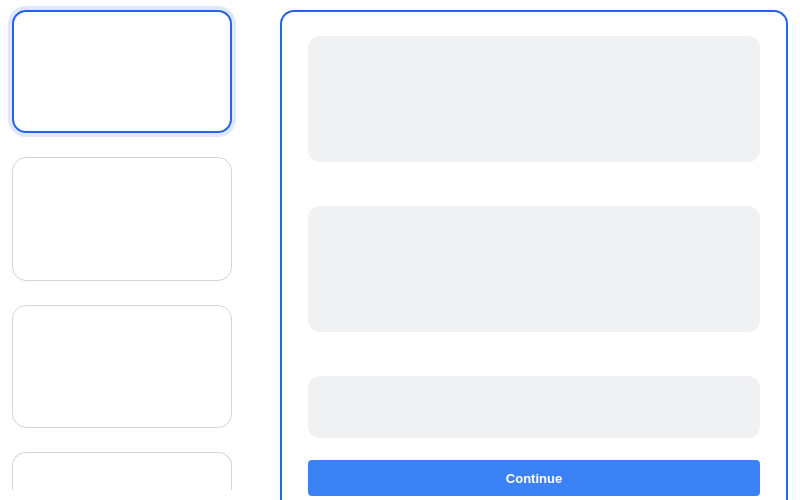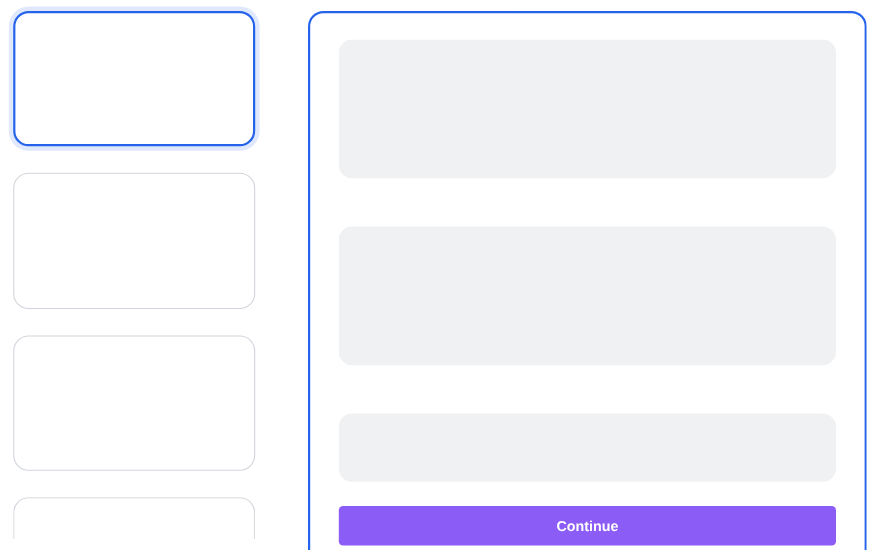--- a/index.html
+++ b/index.html
@@ -75,21 +75,21 @@
       flex-shrink: 0;
     }
     .content-block.partial {
       height: 62px;
     }
     .continue-button {
       position: absolute;
       bottom: 14px;
       left: 26px;
       right: 26px;
-      background: #8b5cf6;
+      background: #3b82f6;
       color: #fff;
       border: none;
       border-radius: 4px;
       height: 36px;
       font-size: 13px;
       font-weight: 600;
       cursor: pointer;
       display: flex;
       align-items: center;
       justify-content: center;

